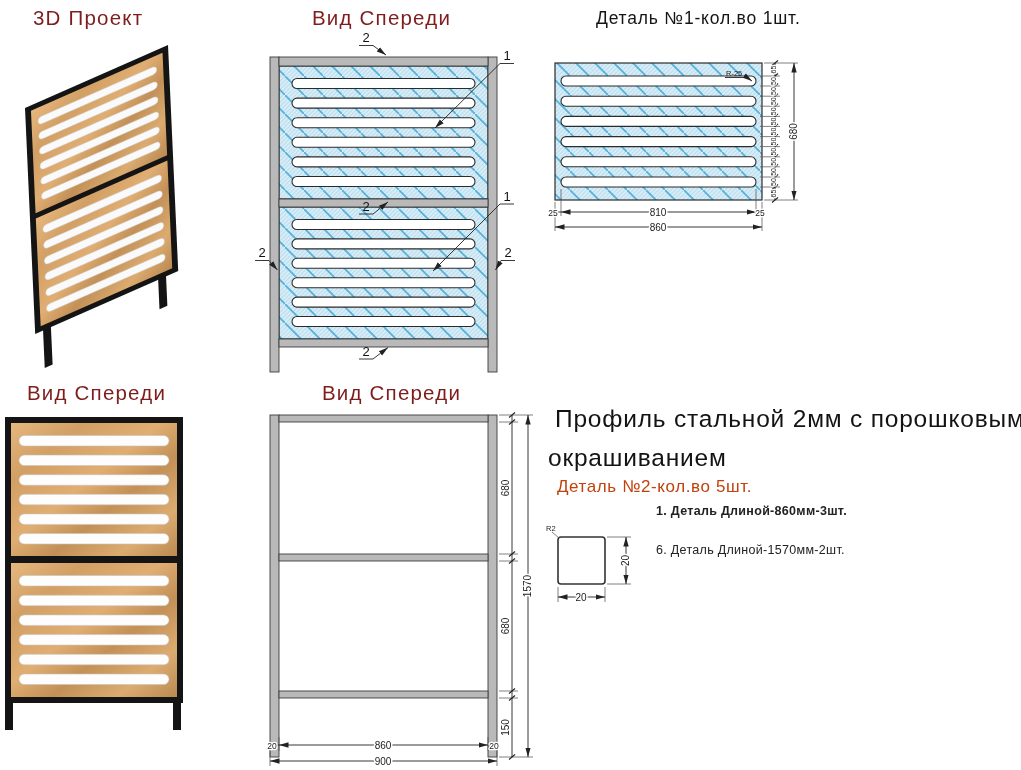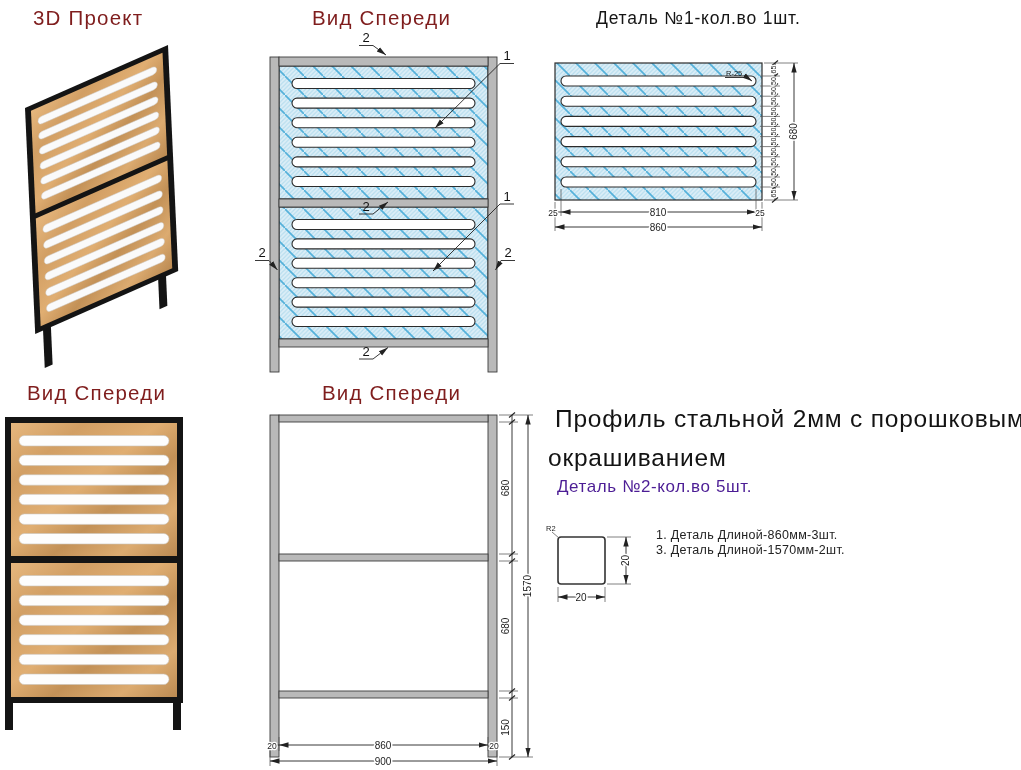--- a/index.html
+++ b/index.html
@@ -3,21 +3,21 @@
 <meta charset="utf-8">
 <style>
   html,body{margin:0;padding:0;}
   body{
     width:1021px;height:770px;position:relative;overflow:hidden;
     background:#ffffff;font-family:"Liberation Sans",sans-serif;
   }
   .vtitle{position:absolute;font-size:20.5px;letter-spacing:1.2px;color:#7f1d1d;white-space:nowrap;}
   .dtitle{position:absolute;font-size:17.5px;letter-spacing:0.8px;color:#151515;white-space:nowrap;}
   .spec-h{position:absolute;font-size:24.5px;letter-spacing:0.8px;color:#131313;white-space:nowrap;}
-  .spec-sub{position:absolute;font-size:17px;letter-spacing:0.6px;color:#4c1d95;white-space:nowrap;}
+  .spec-sub{position:absolute;font-size:17px;letter-spacing:0.6px;color:#c2410c;white-space:nowrap;}
   .note{position:absolute;font-size:12.5px;letter-spacing:0.3px;color:#222;white-space:nowrap;}
   svg{position:absolute;left:0;top:0;}
   svg text{font-family:"Liberation Sans",sans-serif;fill:#1c1c1c;}
   .steel{fill:#b9b9b9;stroke:#3c3c3c;stroke-width:0.9;}
   .panelO{fill:none;stroke:#2b2b2b;stroke-width:1.2;}
   .slotB{fill:#ffffff;stroke:#2b2b2b;stroke-width:1.1;}
   .slotW{fill:#fdfdfd;stroke:#c9c2b8;stroke-width:0.6;}
   .blackfr{fill:#141414;}
   .ext{stroke:#555;stroke-width:0.75;fill:none;}
   .dim{stroke:#222;stroke-width:0.9;fill:none;}
@@ -34,22 +34,22 @@
 
 <div class="vtitle" style="left:33px;top:6px;">3D Проект</div>
 <div class="vtitle" style="left:312px;top:6px;">Вид Спереди</div>
 <div class="dtitle" style="left:556px;top:8px;margin-left:40px;">Деталь №1-кол.во 1шт.</div>
 <div class="vtitle" style="left:27px;top:381px;">Вид Спереди</div>
 <div class="vtitle" style="left:322px;top:381px;">Вид Спереди</div>
 
 <div class="spec-h" style="left:555px;top:405px;">Профиль стальной 2мм с порошковым</div>
 <div class="spec-h" style="left:548px;top:444px;">окрашиванием</div>
 <div class="spec-sub" style="left:557px;top:477px;">Деталь №2-кол.во 5шт.</div>
-<div class="note" style="left:656px;top:528px;">1. Деталь Длиной-860мм-3шт.</div>
-<div class="note" style="left:656px;top:543px;">3. Деталь Длиной-1570мм-2шт.</div>
+<div class="note" style="left:656px;top:504px;font-weight:bold;">1. Деталь Длиной-860мм-3шт.</div>
+<div class="note" style="left:656px;top:543px;">6. Деталь Длиной-1570мм-2шт.</div>
 
 <svg width="1021" height="770" viewBox="0 0 1021 770">
   <defs>
     <pattern id="pfine" width="4.2" height="4.2" patternUnits="userSpaceOnUse">
       <rect width="4.2" height="4.2" fill="#dceef7"></rect>
       <path d="M-1,1 L1,-1 M0,4.2 L4.2,0 M3.2,5.2 L5.2,3.2" stroke="#b6ddee" stroke-width="1.1" fill="none"></path>
     </pattern>
     <pattern id="psparse" width="19" height="19" patternUnits="userSpaceOnUse">
       <path d="M-2,-2 L21,21" stroke="#55b1da" stroke-width="1.7" fill="none"></path>
     </pattern>

